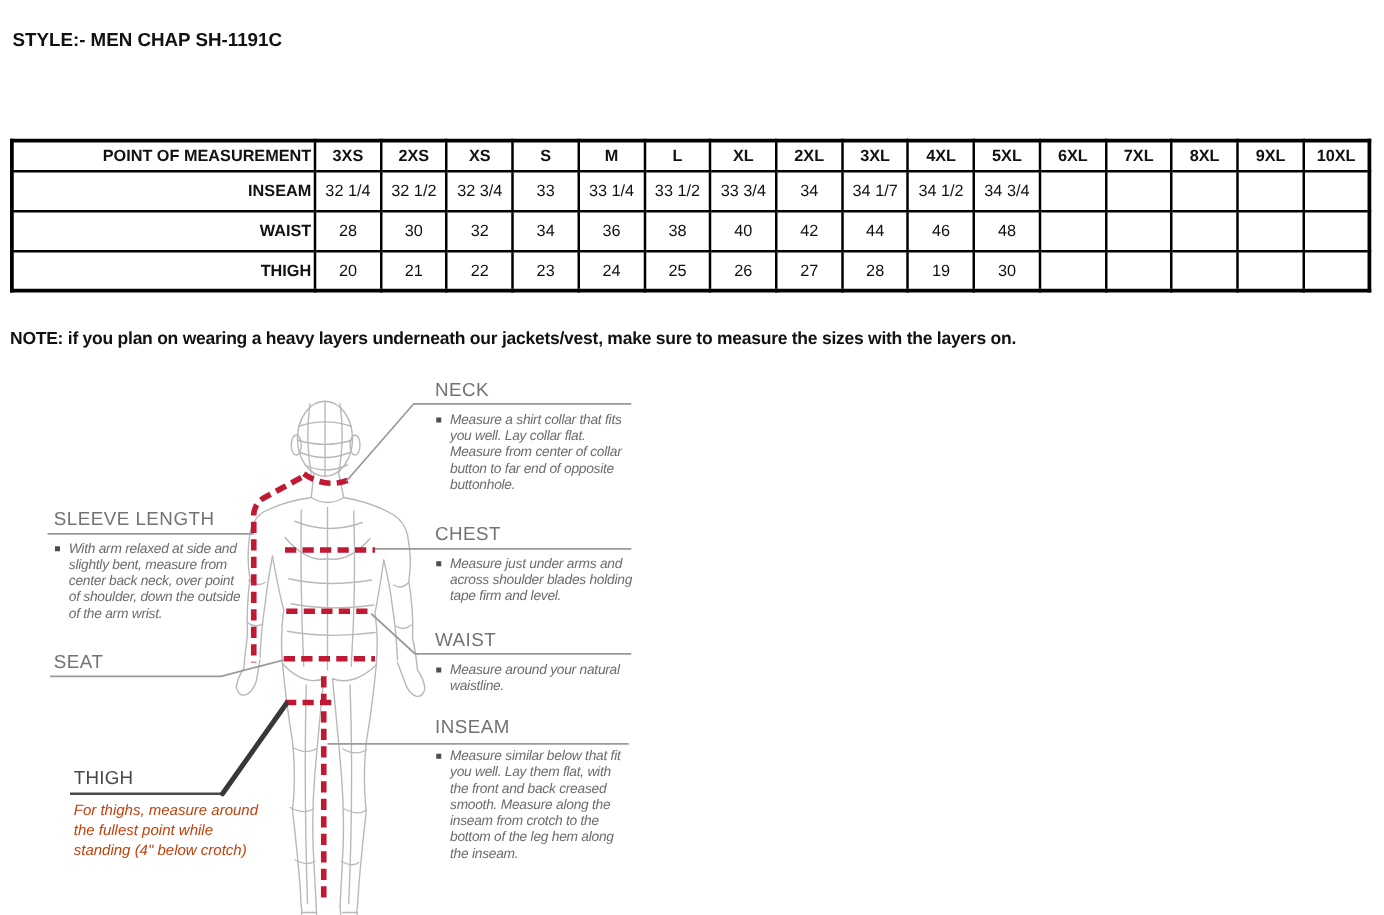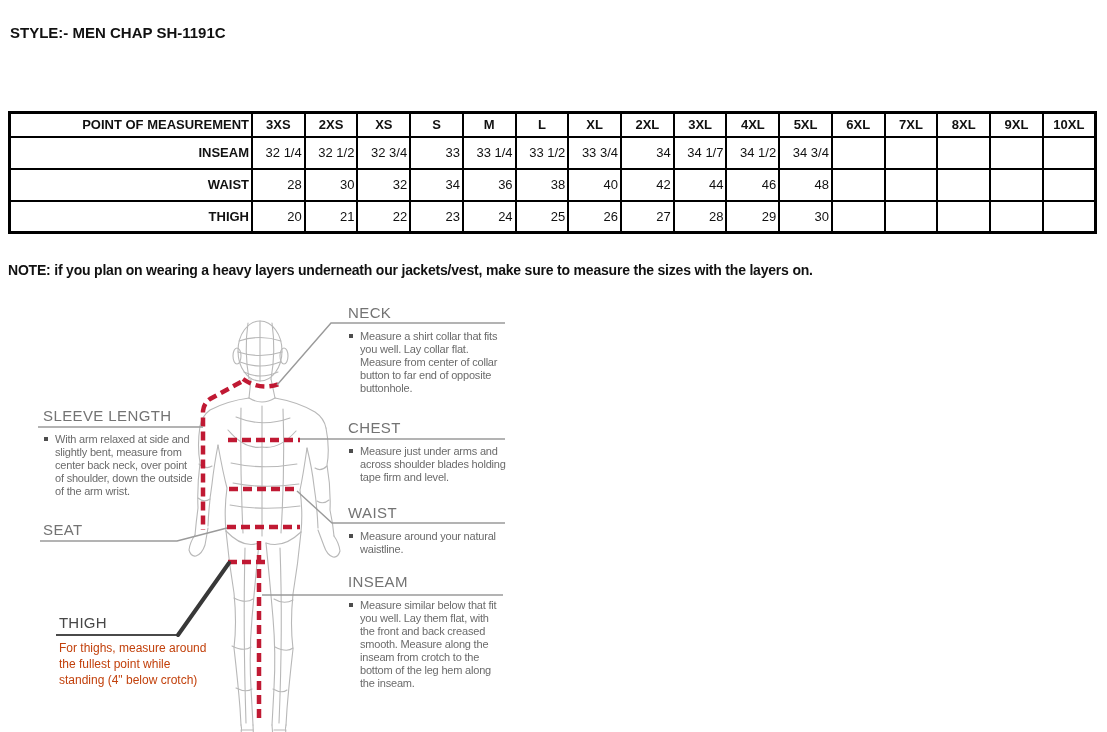--- a/index.html
+++ b/index.html
@@ -34,21 +34,21 @@
     font-size: 13px;
     text-align: center;
     padding: 0 2px;
     color: #111;
     overflow: hidden;
     white-space: nowrap;
   }
   .size-table thead tr { height: 24px; }
   .size-table tbody tr { height: 32px; }
   .size-table th { font-weight: bold; }
-  .size-table td { font-weight: normal; text-align: right; }
+  .size-table td { font-weight: normal; }
   .size-table .rowlabel {
     width: 234px;
     text-align: right;
     padding-left: 4px;
   }
   .note-line {
     position: absolute;
     left: 8px; top: 244px;
     font-size: 14px;
     font-weight: bold;
@@ -81,20 +81,21 @@
     width: 4px; height: 4px;
     background: #4d4d4d;
     margin: 4px 7px 0 1px;
     flex-shrink: 0;
   }
   .co-text {
     font-size: 11px;
     line-height: 13px;
     color: #6b6b6b;
     letter-spacing: -0.2px;
+    font-style: italic;
   }
   .callout-thigh .co-title {
     color: #474747;
     letter-spacing: 0.2px;
   }
   .callout-thigh .co-text {
     font-size: 12px;
     line-height: 16px;
     color: #c2410c;
     letter-spacing: 0;
@@ -172,21 +173,21 @@
           <th class="rowlabel">THIGH</th>
           <td>20</td>
           <td>21</td>
           <td>22</td>
           <td>23</td>
           <td>24</td>
           <td>25</td>
           <td>26</td>
           <td>27</td>
           <td>28</td>
-          <td>29</td>
+          <td>19</td>
           <td>30</td>
           <td></td>
           <td></td>
           <td></td>
           <td></td>
           <td></td>
         </tr>
       </tbody>
   </table>
 

